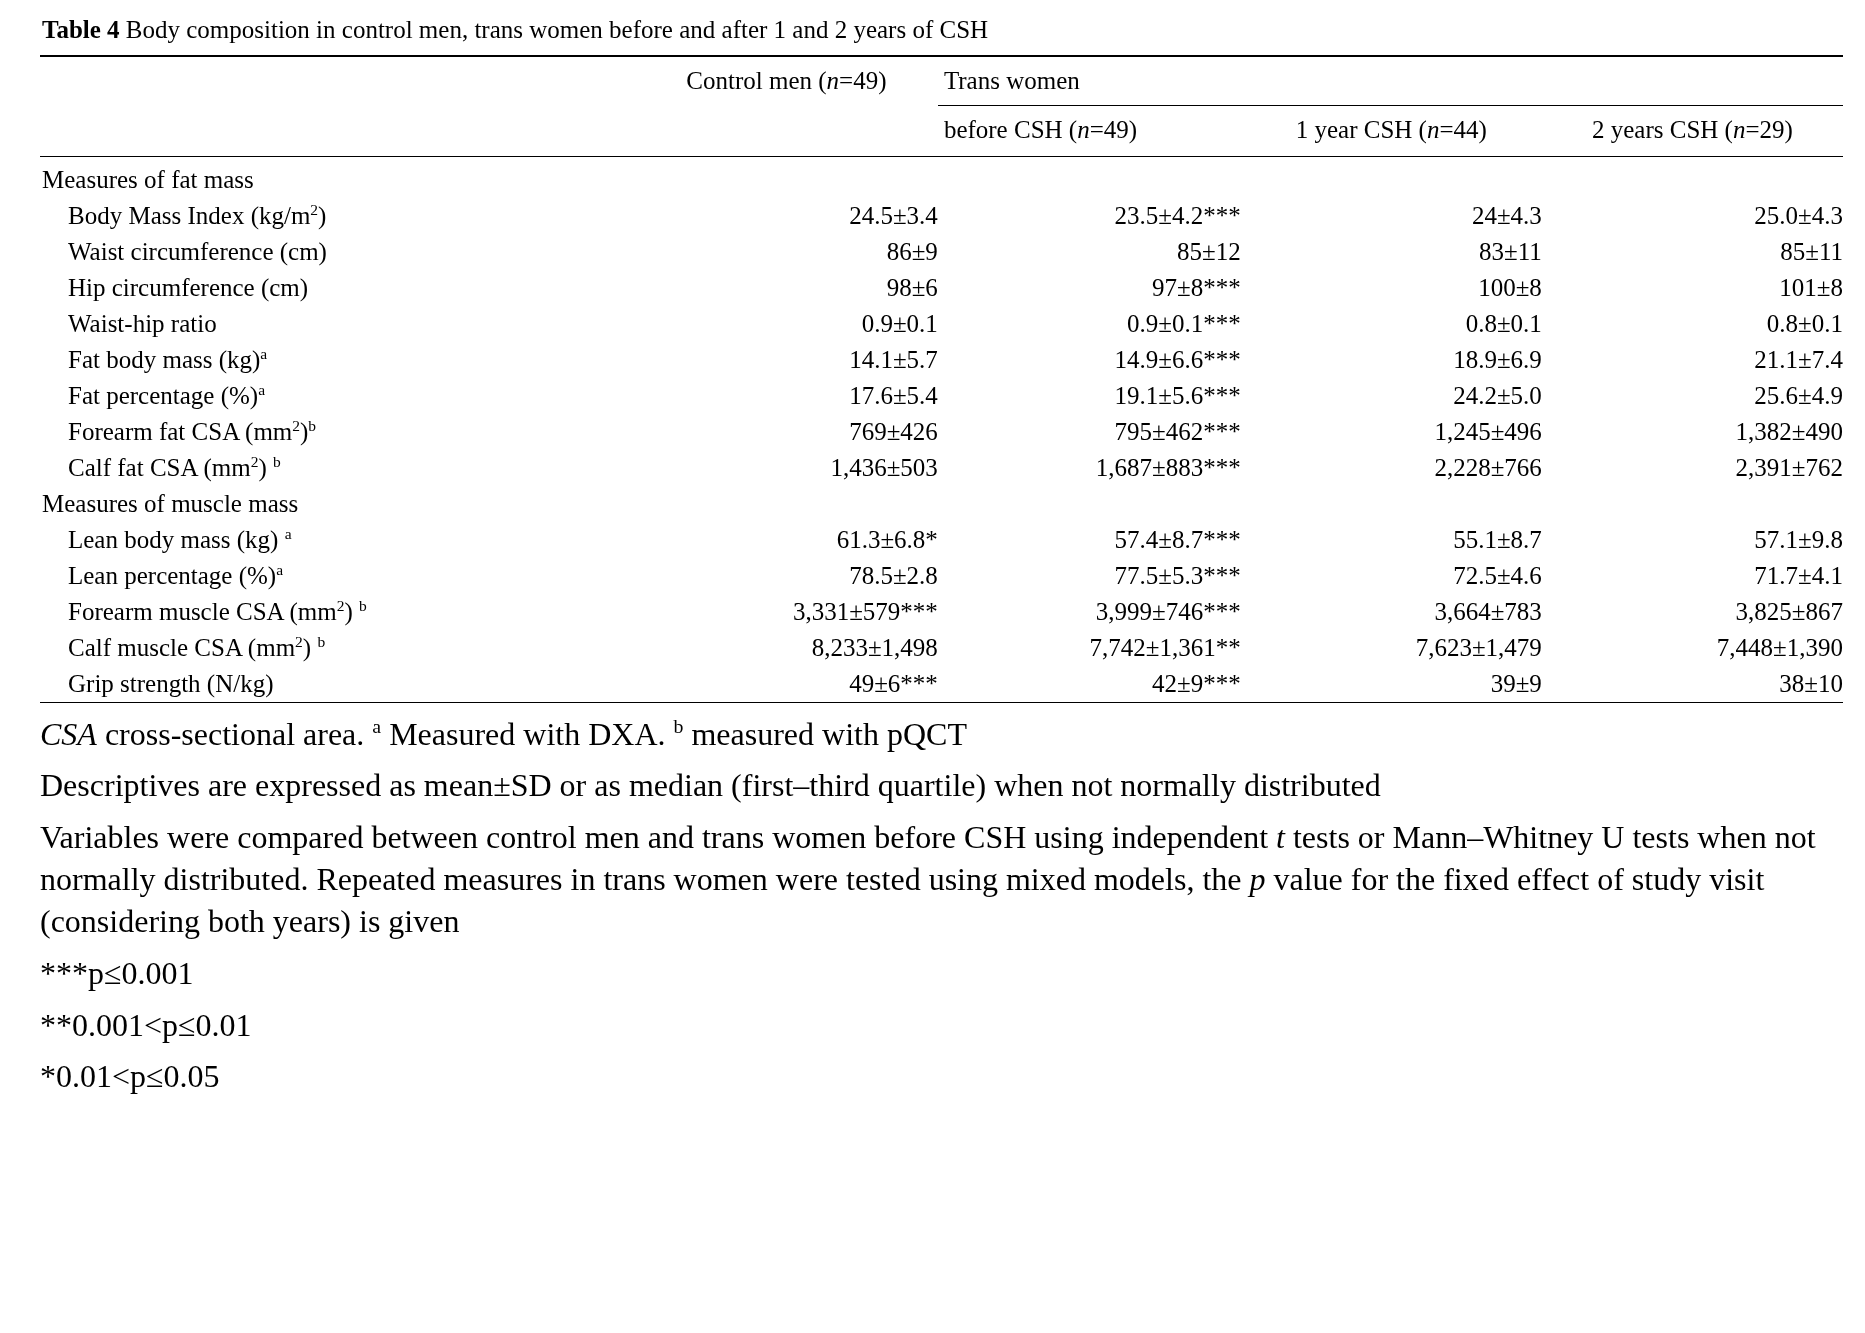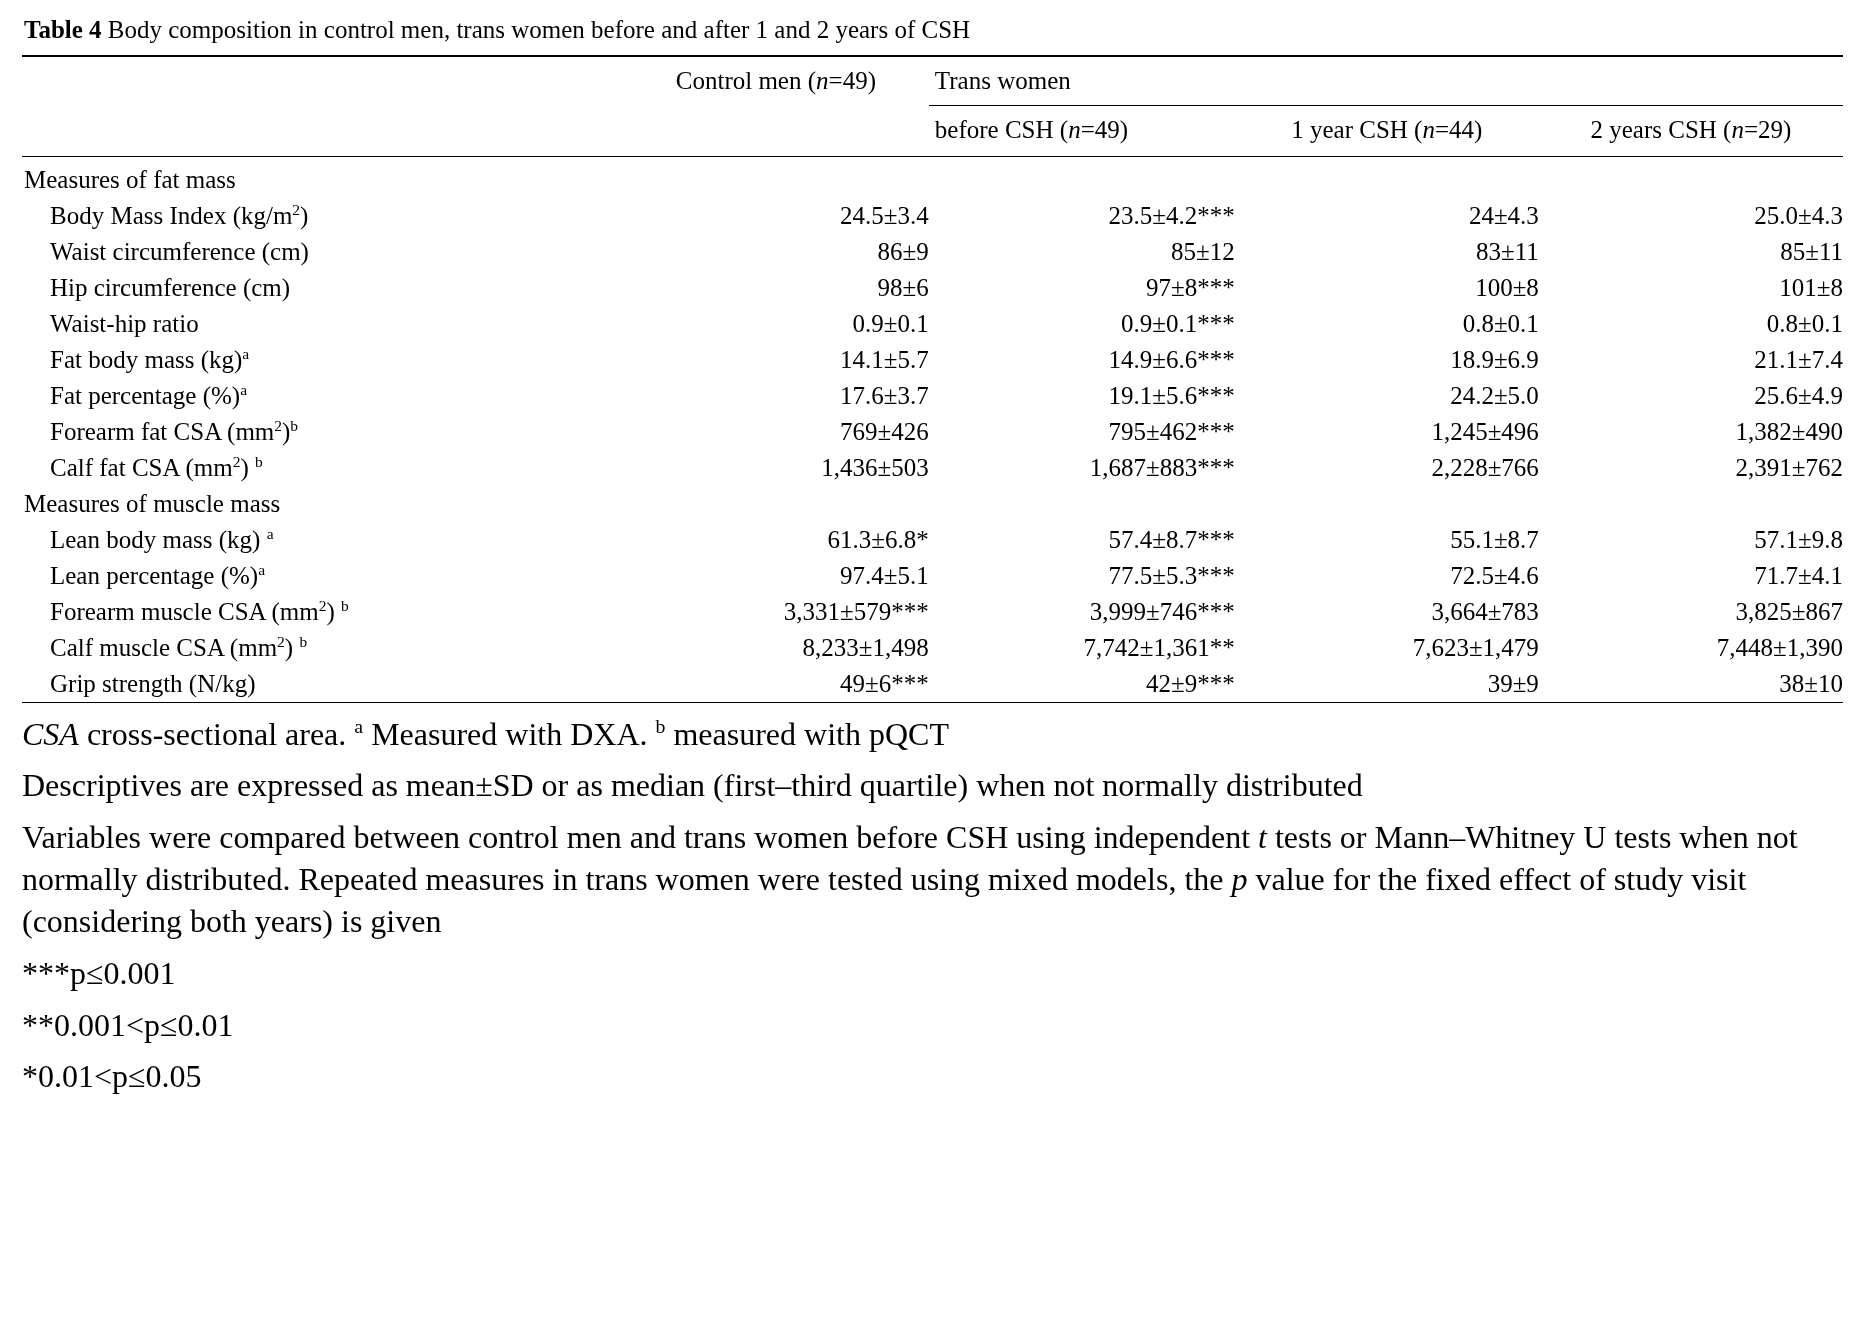--- a/index.html
+++ b/index.html
@@ -10,21 +10,21 @@
   body {
     width: 1865px;
     height: 1333px;
     font-family: "Liberation Serif", serif;
     color: #000000;
     -webkit-font-smoothing: antialiased;
   }
   .page {
     box-sizing: border-box;
     width: 1865px;
-    padding: 14px 22px 0 22px;
+    padding: 14px 22px 0 40px;
   }
   .caption {
     font-size: 25px;
     line-height: 1.25;
     margin: 0 0 8px 2px;
     white-space: nowrap;
   }
   .caption .tbl-num {
     font-weight: bold;
   }
@@ -185,21 +185,21 @@
       <tr>
         <td class="label indent">Fat body mass (kg)<sup>a</sup></td>
         <td class="val">14.1±5.7</td>
         <td class="val">14.9±6.6***</td>
         <td class="val">18.9±6.9</td>
         <td class="val">21.1±7.4</td>
       </tr>
 
       <tr>
         <td class="label indent">Fat percentage (%)<sup>a</sup></td>
-        <td class="val">17.6±3.7</td>
+        <td class="val">17.6±5.4</td>
         <td class="val">19.1±5.6***</td>
         <td class="val">24.2±5.0</td>
         <td class="val">25.6±4.9</td>
       </tr>
 
       <tr>
         <td class="label indent">Forearm fat CSA (mm<sup>2</sup>)<sup>b</sup></td>
         <td class="val">769±426</td>
         <td class="val">795±462***</td>
         <td class="val">1,245±496</td>
@@ -225,21 +225,21 @@
       <tr>
         <td class="label indent">Lean body mass (kg) <sup>a</sup></td>
         <td class="val">61.3±6.8*</td>
         <td class="val">57.4±8.7***</td>
         <td class="val">55.1±8.7</td>
         <td class="val">57.1±9.8</td>
       </tr>
 
       <tr>
         <td class="label indent">Lean percentage (%)<sup>a</sup></td>
-        <td class="val">97.4±5.1</td>
+        <td class="val">78.5±2.8</td>
         <td class="val">77.5±5.3***</td>
         <td class="val">72.5±4.6</td>
         <td class="val">71.7±4.1</td>
       </tr>
 
       <tr>
         <td class="label indent">Forearm muscle CSA (mm<sup>2</sup>) <sup>b</sup></td>
         <td class="val">3,331±579***</td>
         <td class="val">3,999±746***</td>
         <td class="val">3,664±783</td>

